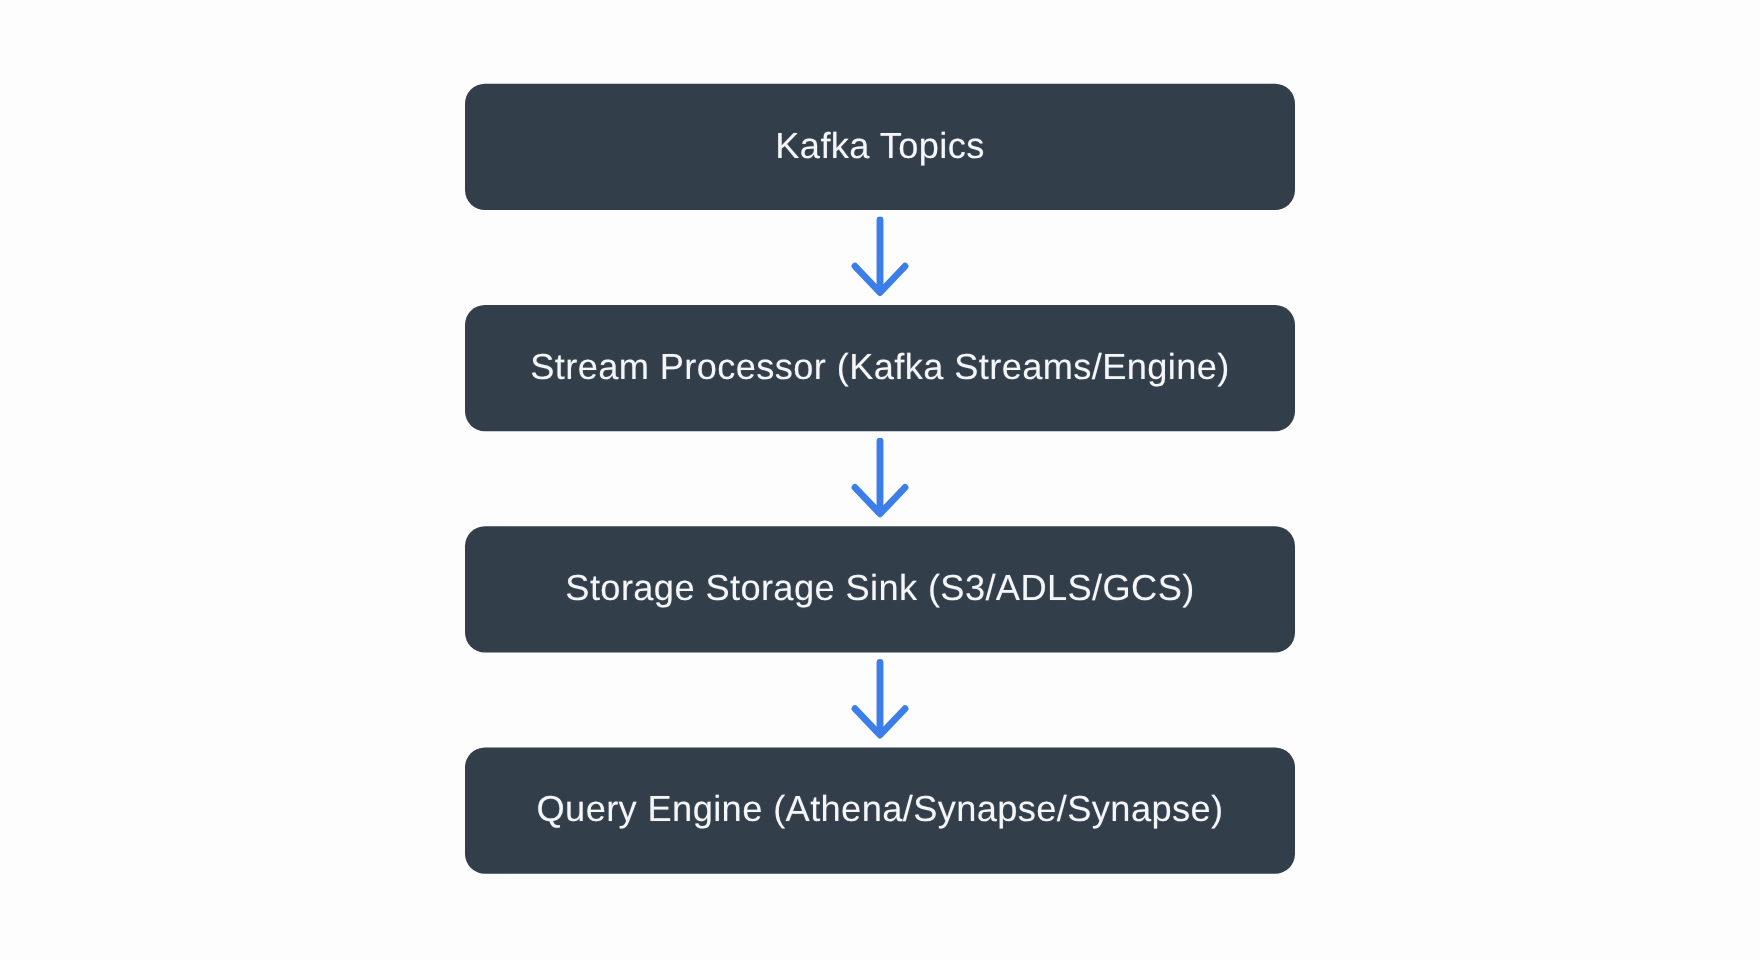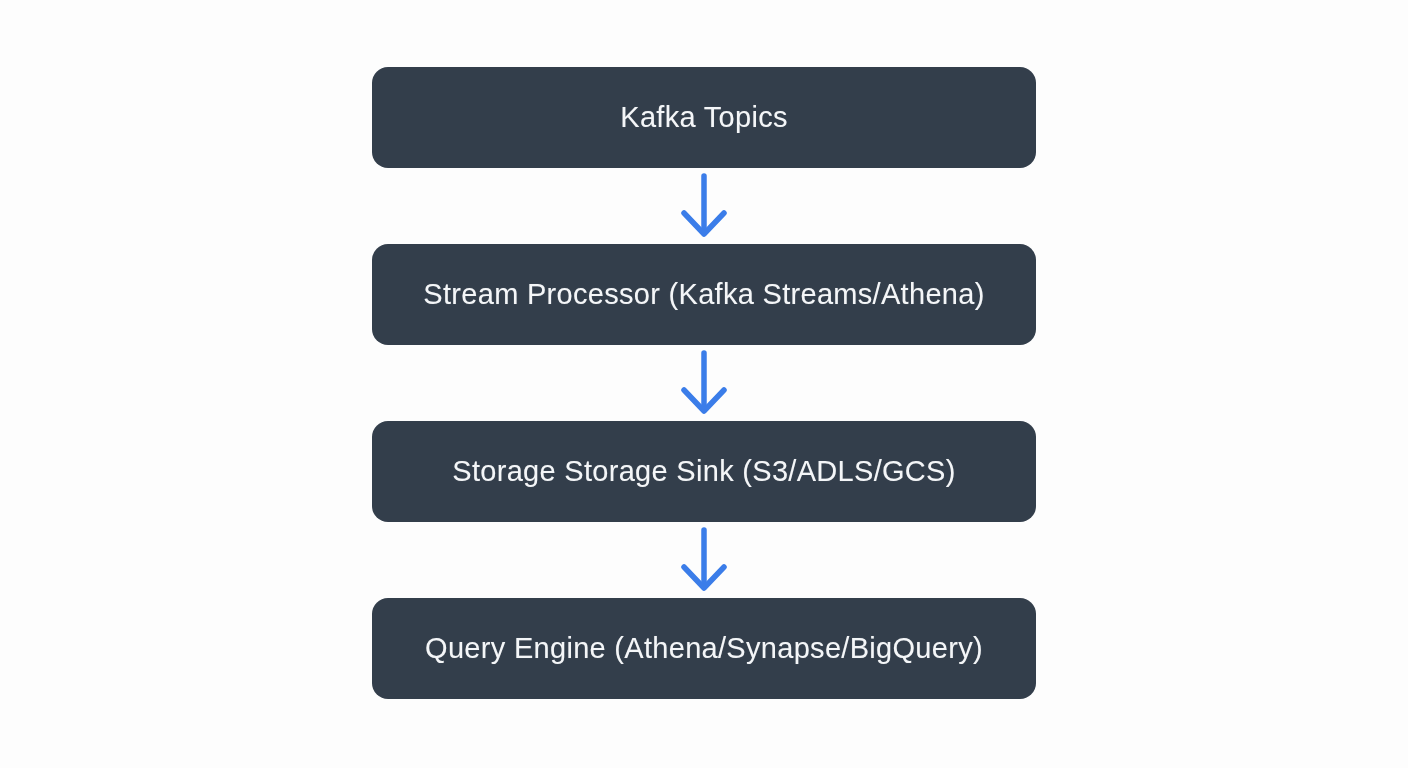--- a/index.html
+++ b/index.html
@@ -67,21 +67,21 @@
     </div>
 
     <div class="arrow-wrap">
       <svg width="48" height="66" viewBox="0 0 48 66">
         <line class="arrow-stroke" x1="24" y1="3" x2="24" y2="59"></line>
         <polyline class="arrow-stroke" points="4,40 24,61 44,40"></polyline>
       </svg>
     </div>
 
     <div class="node">
-      <span>Stream Processor (Kafka Streams/Athena)</span>
+      <span>Stream Processor (Kafka Streams/Engine)</span>
     </div>
 
     <div class="arrow-wrap">
       <svg width="48" height="66" viewBox="0 0 48 66">
         <line class="arrow-stroke" x1="24" y1="3" x2="24" y2="59"></line>
         <polyline class="arrow-stroke" points="4,40 24,61 44,40"></polyline>
       </svg>
     </div>
 
     <div class="node">
@@ -89,17 +89,17 @@
     </div>
 
     <div class="arrow-wrap">
       <svg width="48" height="66" viewBox="0 0 48 66">
         <line class="arrow-stroke" x1="24" y1="3" x2="24" y2="59"></line>
         <polyline class="arrow-stroke" points="4,40 24,61 44,40"></polyline>
       </svg>
     </div>
 
     <div class="node">
-      <span>Query Engine (Athena/Synapse/BigQuery)</span>
+      <span>Query Engine (Athena/Synapse/Synapse)</span>
     </div>
 
   </div>
 </div>
 
 </body></html>

